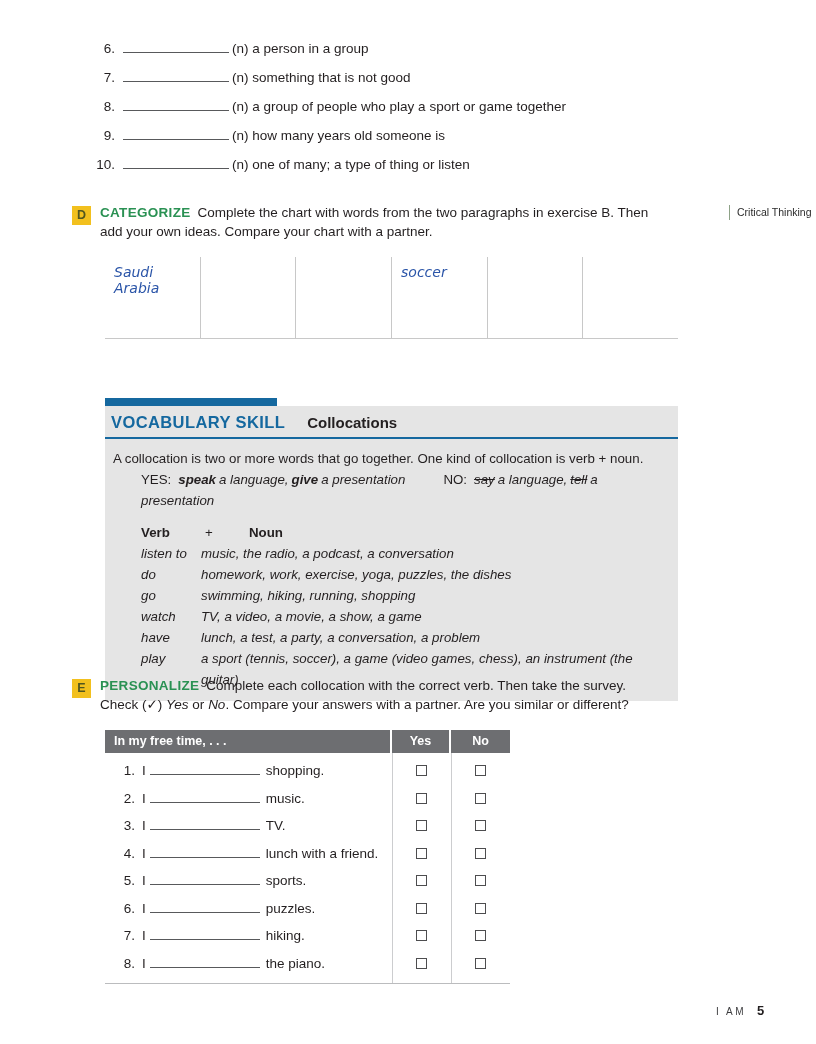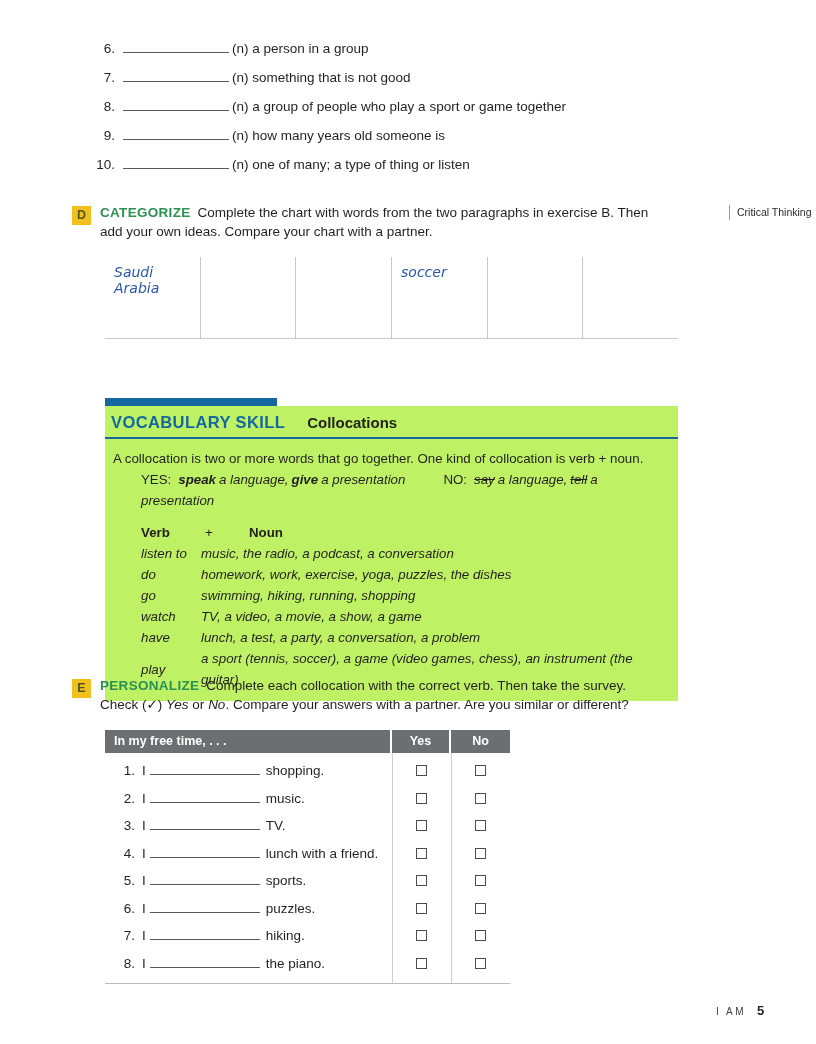--- a/index.html
+++ b/index.html
@@ -43,36 +43,36 @@
   .cat-body { display:flex; height:82px; border-bottom:1px solid #c8c8c8; }
   .cat-body .cell {
     flex:1; border-right:1px solid #c8c8c8; padding:7px 0 0 9px;
     font-size:14px; font-style:italic; color:#2b55a8; font-family:"DejaVu Sans", sans-serif;
   }
   .cat-body .cell:last-child { border-right:none; }
 
   
   .vwrap { position:absolute; left:105px; top:398px; width:573px; }
   .vbar { width:172px; height:8px; background:#15689f; }
-  .vbox { background:#bef264; }
+  .vbox { background:#e5e5e5; }
   .vhead { padding:7px 12px 5px 6px; border-bottom:2px solid #15689f; }
   .vtitle { color:#15689f; font-weight:bold; font-size:16.5px; letter-spacing:0.4px; }
   .vsubtitle { color:#231f20; font-weight:bold; font-size:15px; margin-left:22px; }
   .vcontent { padding:9px 10px 11px 8px; font-size:13.3px; line-height:21px; }
   .vexamples { margin-left:28px; font-style:italic; }
   .vlabel { font-style:normal; margin-right:4px; }
   .vno { margin-left:38px; }
   .vverb { font-weight:bold; margin:0 3px; }
   .vstrike { text-decoration:line-through; margin:0 3px; }
   .vn-block { margin-left:28px; margin-top:11px; }
   .vn-header { display:flex; font-style:normal;gap:24px; }
   .vnh-verb { font-weight:bold; width:40px; }
   .vnh-plus { width:20px; text-align:left; }
   .vnh-noun { font-weight:bold; }
-  .vn-row { display:flex; font-style:italic;align-items:center; }
+  .vn-row { display:flex; font-style:italic; }
   .vn-verb { width:60px; flex:none; }
   .vn-nouns { flex:1; }
 
   
   .survey { position:absolute; left:105px; top:730px; width:405px; }
   .sv-header { display:flex; height:23px; }
   .sv-h-main {
     width:287px; background:#6d6e71; color:#fff; font-weight:bold; font-size:12.5px;
     padding:4px 0 0 9px; border-right:2px solid #fff;
   }

